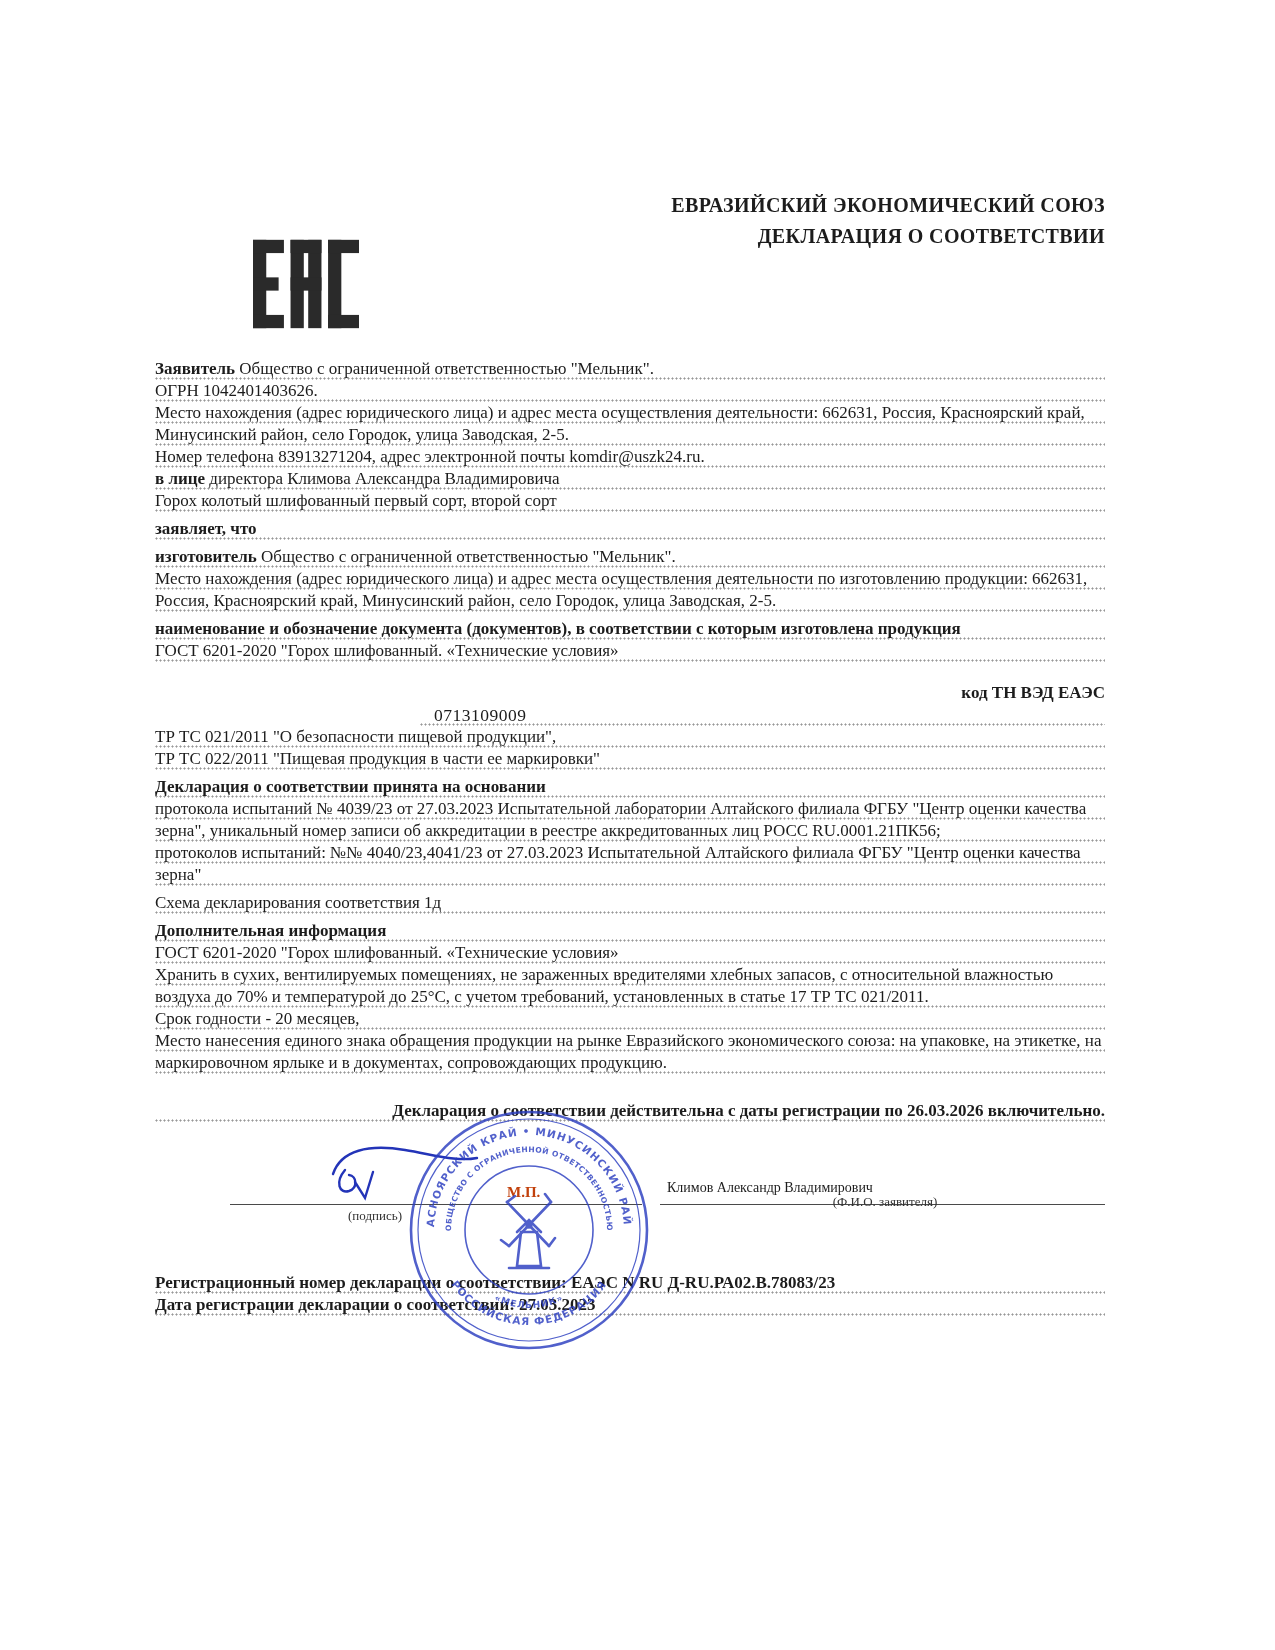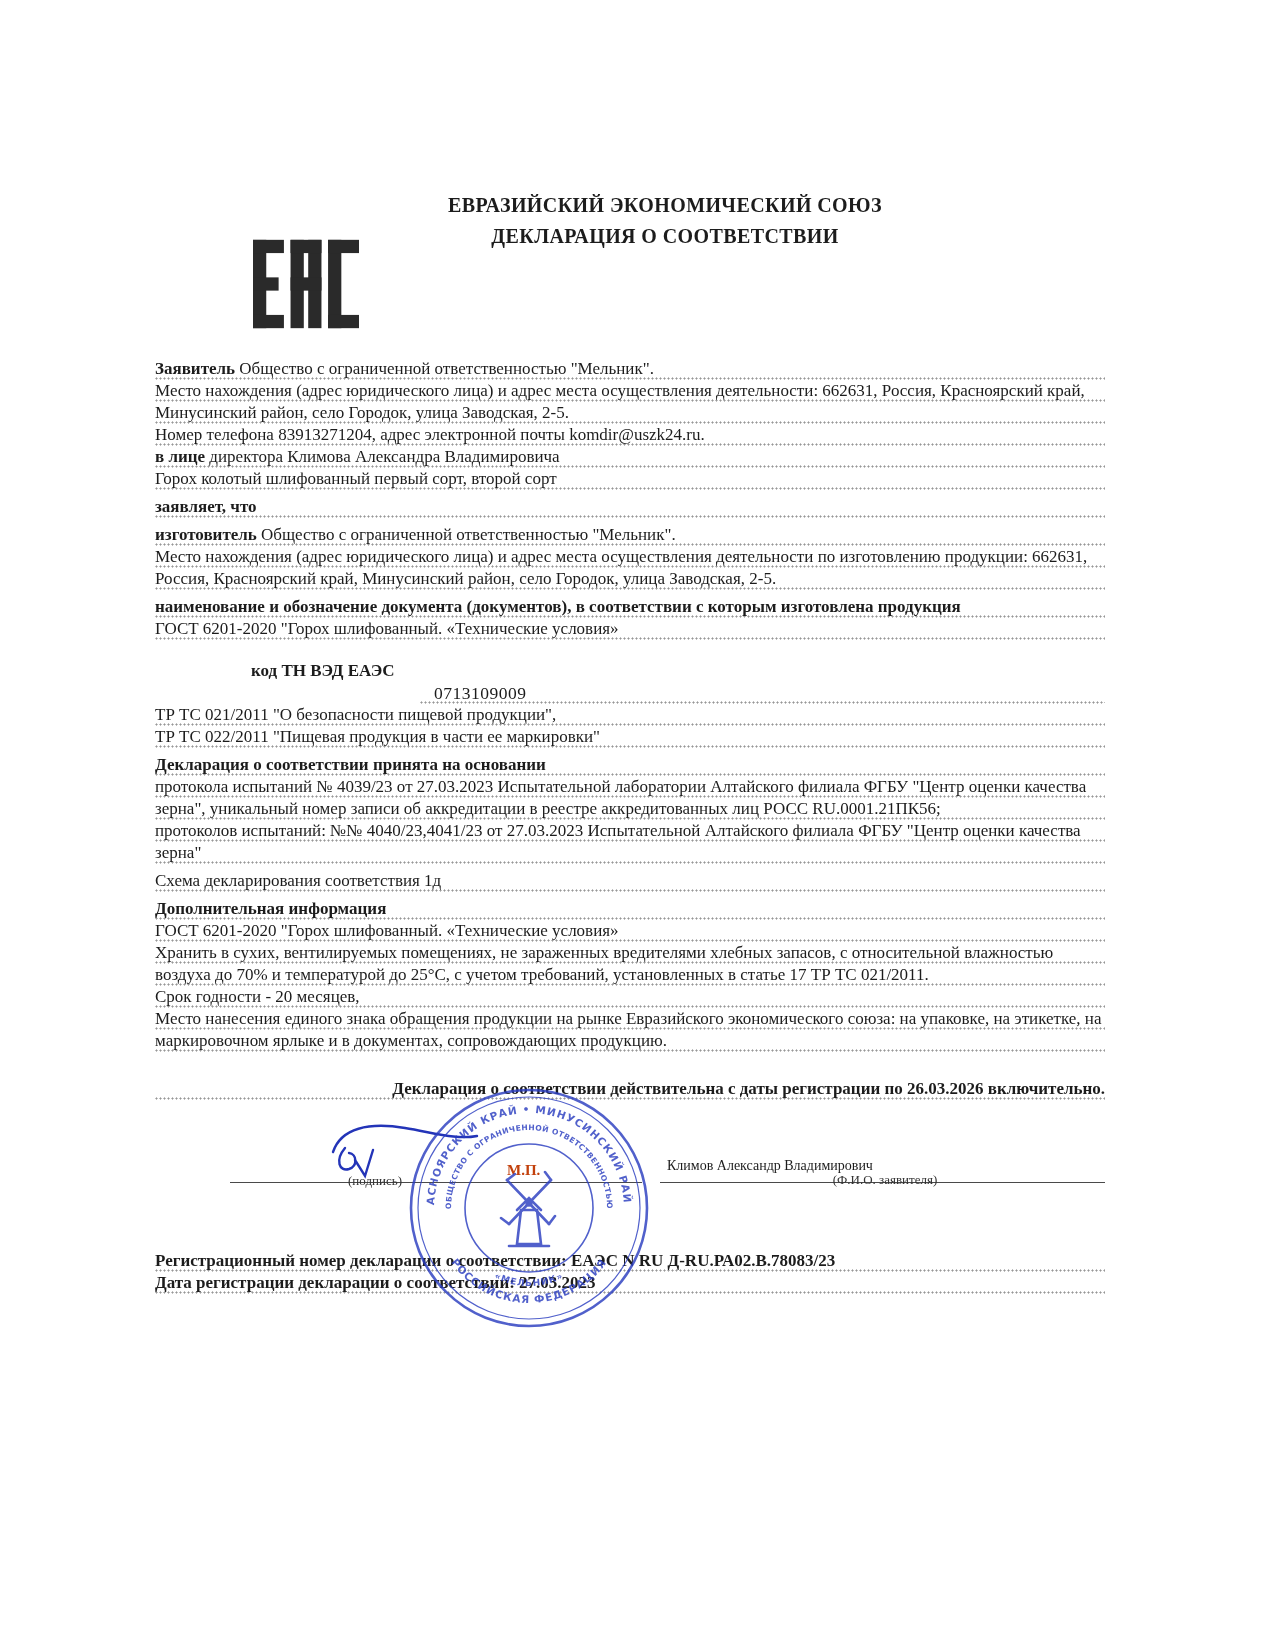--- a/index.html
+++ b/index.html
@@ -2,33 +2,33 @@
 <html><head>
 <meta charset="utf-8">
 <style>
   html,body{margin:0;padding:0;background:#ffffff;}
   .page{
     position:relative;width:1275px;height:1650px;background:#ffffff;
     font-family:"Liberation Serif", serif;color:#1c1c1c;overflow:hidden;
   }
   .content{position:absolute;left:155px;top:190px;width:950px;}
   .header{position:relative;height:168px;}
-  .title-wrap{padding-left:70px;text-align:center;}
+  .title-wrap{padding-left:70px;text-align:right;}
   .title{font-weight:bold;font-size:20px;line-height:31px;letter-spacing:.4px;margin:0;}
   .eac-logo{position:absolute;left:98px;top:46px;}
   .line{font-size:17px;line-height:22px;margin:0;}
   .dotted{
     background-image:radial-gradient(circle at 1.5px 20.5px,#979797 .8px,transparent 1.3px);
     background-size:4px 22px;
   }
   b.lead{font-weight:bold;margin-right:.25em;}
   .gap6{margin-top:6px;}
   .gap20{margin-top:20px;}
   .gap26{margin-top:26px;text-align:right;}
-  .tnved-label{margin-left:96px;}
+  .tnved-label{margin-left:96px;text-align:right;}
   .tnved-value{margin-left:265px;padding-left:14px;font-size:17.5px;letter-spacing:.5px;}
   .bold-line{font-weight:bold;}
   .sig-region{position:relative;height:120px;margin-top:16px;}
   .sig-line{position:absolute;border-bottom:1px solid #4a4a4a;height:0;}
   .sig-caption{position:absolute;font-size:13px;color:#333;text-align:center;}
   .mp-mark{position:absolute;font-weight:bold;font-size:15px;color:#c2410c;}
   .fio-name{position:absolute;font-size:14px;text-align:left;}
   .sig-svg{position:absolute;left:170px;top:2px;z-index:2;}
   .stamp-svg{position:absolute;left:248px;top:-34px;z-index:3;opacity:.82;}
   .reg-block{margin-top:14px;}
@@ -57,20 +57,21 @@
             <rect x="85" y="85" width="70" height="30"></rect>
             <rect x="170" y="0" width="30" height="200"></rect>
             <rect x="170" y="0" width="70" height="30"></rect>
             <rect x="170" y="170" width="70" height="30"></rect>
           </g>
         </svg>
       </div>
     </div>
 
     <p class="line dotted"><b class="lead">Заявитель</b><span>Общество с ограниченной ответственностью "Мельник".</span></p>
+    <p class="line dotted">ОГРН 1042401403626.</p>
     <p class="line dotted">Место нахождения (адрес юридического лица) и адрес места осуществления деятельности: 662631, Россия, Красноярский край, Минусинский район, село Городок, улица Заводская, 2-5.</p>
     <p class="line dotted">Номер телефона 83913271204, адрес электронной почты komdir@uszk24.ru.</p>
     <p class="line dotted"><b class="lead">в лице</b><span>директора Климова Александра Владимировича</span></p>
     <p class="line dotted">Горох колотый шлифованный первый сорт, второй сорт</p>
     <p class="line dotted bold-line gap6">заявляет, что</p>
     <p class="line dotted gap6"><b class="lead">изготовитель</b><span>Общество с ограниченной ответственностью "Мельник".</span></p>
     <p class="line dotted">Место нахождения (адрес юридического лица) и адрес места осуществления деятельности по изготовлению продукции: 662631, Россия, Красноярский край, Минусинский район, село Городок, улица Заводская, 2-5.</p>
     <p class="line dotted bold-line gap6">наименование и обозначение документа (документов), в соответствии с которым изготовлена продукция</p>
     <p class="line dotted">ГОСТ  6201-2020 "Горох шлифованный. «Технические условия»</p>
 
@@ -95,21 +96,21 @@
 
     <div class="sig-region">
       <svg class="sig-svg" width="160" height="64" viewBox="0 0 160 64">
         <g fill="none" stroke-width="2.4" stroke-linecap="round" stroke="#2334b8">
           <path d="M8,34 C16,10 44,4 80,10 C110,15 132,22 152,18"></path>
           <path d="M20,30 C10,42 14,54 24,51 C33,48 32,36 24,35 M30,42 L40,58 L48,32"></path>
         </g>
       </svg>
 
       <div class="sig-line" style="left:75px;top:66px;width:412px;"></div>
-      <div class="sig-caption" style="left:120px;top:57px;width:200px;">(подпись)</div>
+      <div class="sig-caption" style="left:120px;top:70px;width:200px;">(подпись)</div>
 
       <div class="mp-mark" style="left:352px;top:46px;">М.П.</div>
 
       <div class="fio-name" style="left:512px;top:42px;width:438px;">Климов Александр Владимирович</div>
       <div class="sig-line" style="left:505px;top:66px;width:445px;"></div>
       <div class="sig-caption" style="left:600px;top:56px;width:260px;">(Ф.И.О. заявителя)</div>
 
       <svg class="stamp-svg" width="252" height="252" viewBox="0 0 252 252">
         <defs>
           <path id="arcTopOuter" d="M 31,126 A 95,95 0 0 1 221,126"></path>

